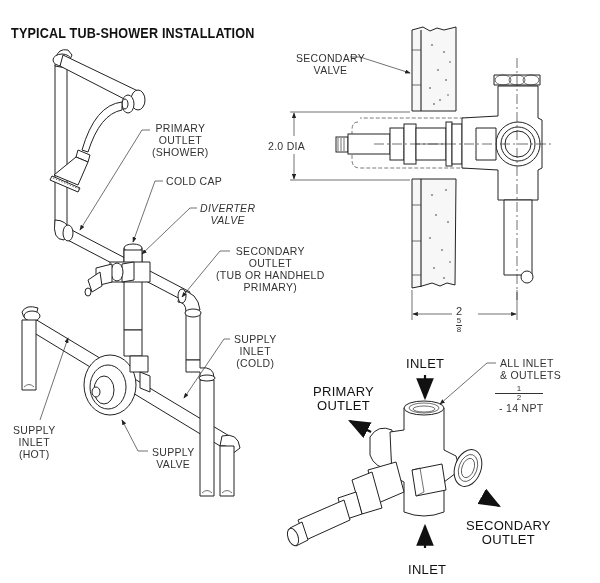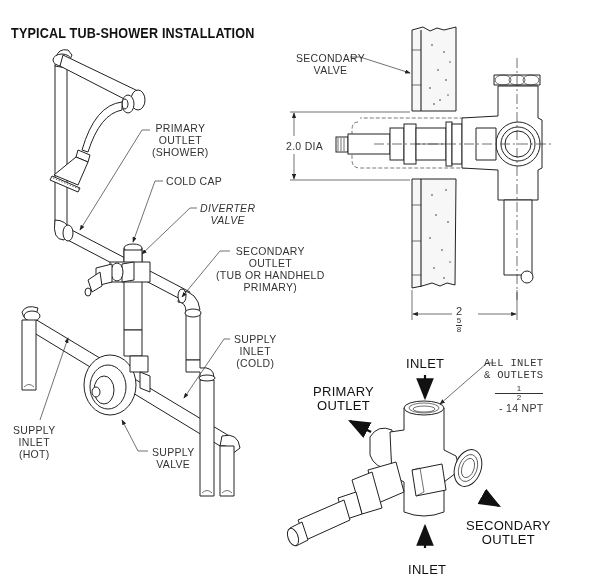--- a/index.html
+++ b/index.html
@@ -247,39 +247,39 @@
 </div>
 <div class="lbl" style="left:152px;top:446px;">
   <span>SUPPLY</span>
   <span>VALVE</span>
 </div>
 
 <div class="lbl" style="left:296px;top:52px;">
   <span>SECONDARY</span>
   <span>VALVE</span>
 </div>
-<div class="lbl" style="left:286px;top:140px;">2.0 DIA</div>
+<div class="lbl" style="left:268px;top:140px;">2.0 DIA</div>
 <div class="lbl" style="left:456px;top:305px;font-size:11px;">
   <span style="display:inline;">2</span><span class="frac">
       <b class="top">5</b>
       <b>8</b>
     </span>
 </div>
 
 <div class="lbl big" style="left:406px;top:357px;">INLET</div>
 <div class="lbl big" style="left:313px;top:385px;">
   <span>PRIMARY</span>
   <span>OUTLET</span>
 </div>
 <div class="lbl big" style="left:466px;top:519px;">
   <span>SECONDARY</span>
   <span>OUTLET</span>
 </div>
 <div class="lbl big" style="left:408px;top:563px;">INLET</div>
-<div class="lbl" style="left:484px;top:357px;text-align:left;font-family:Liberation Mono, monospace;">
+<div class="lbl" style="left:500px;top:357px;text-align:left;">
   <span>ALL INLET</span>
   <span>&amp; OUTLETS</span>
 </div>
 <div class="lbl" style="left:495px;top:385px;">
   <span class="frac">
       <b class="top">1</b>
       <b>2</b>
     </span>
   <span style="display:inline;margin-left:4px;margin-top:41px;">- 14 NPT</span>
 </div>

